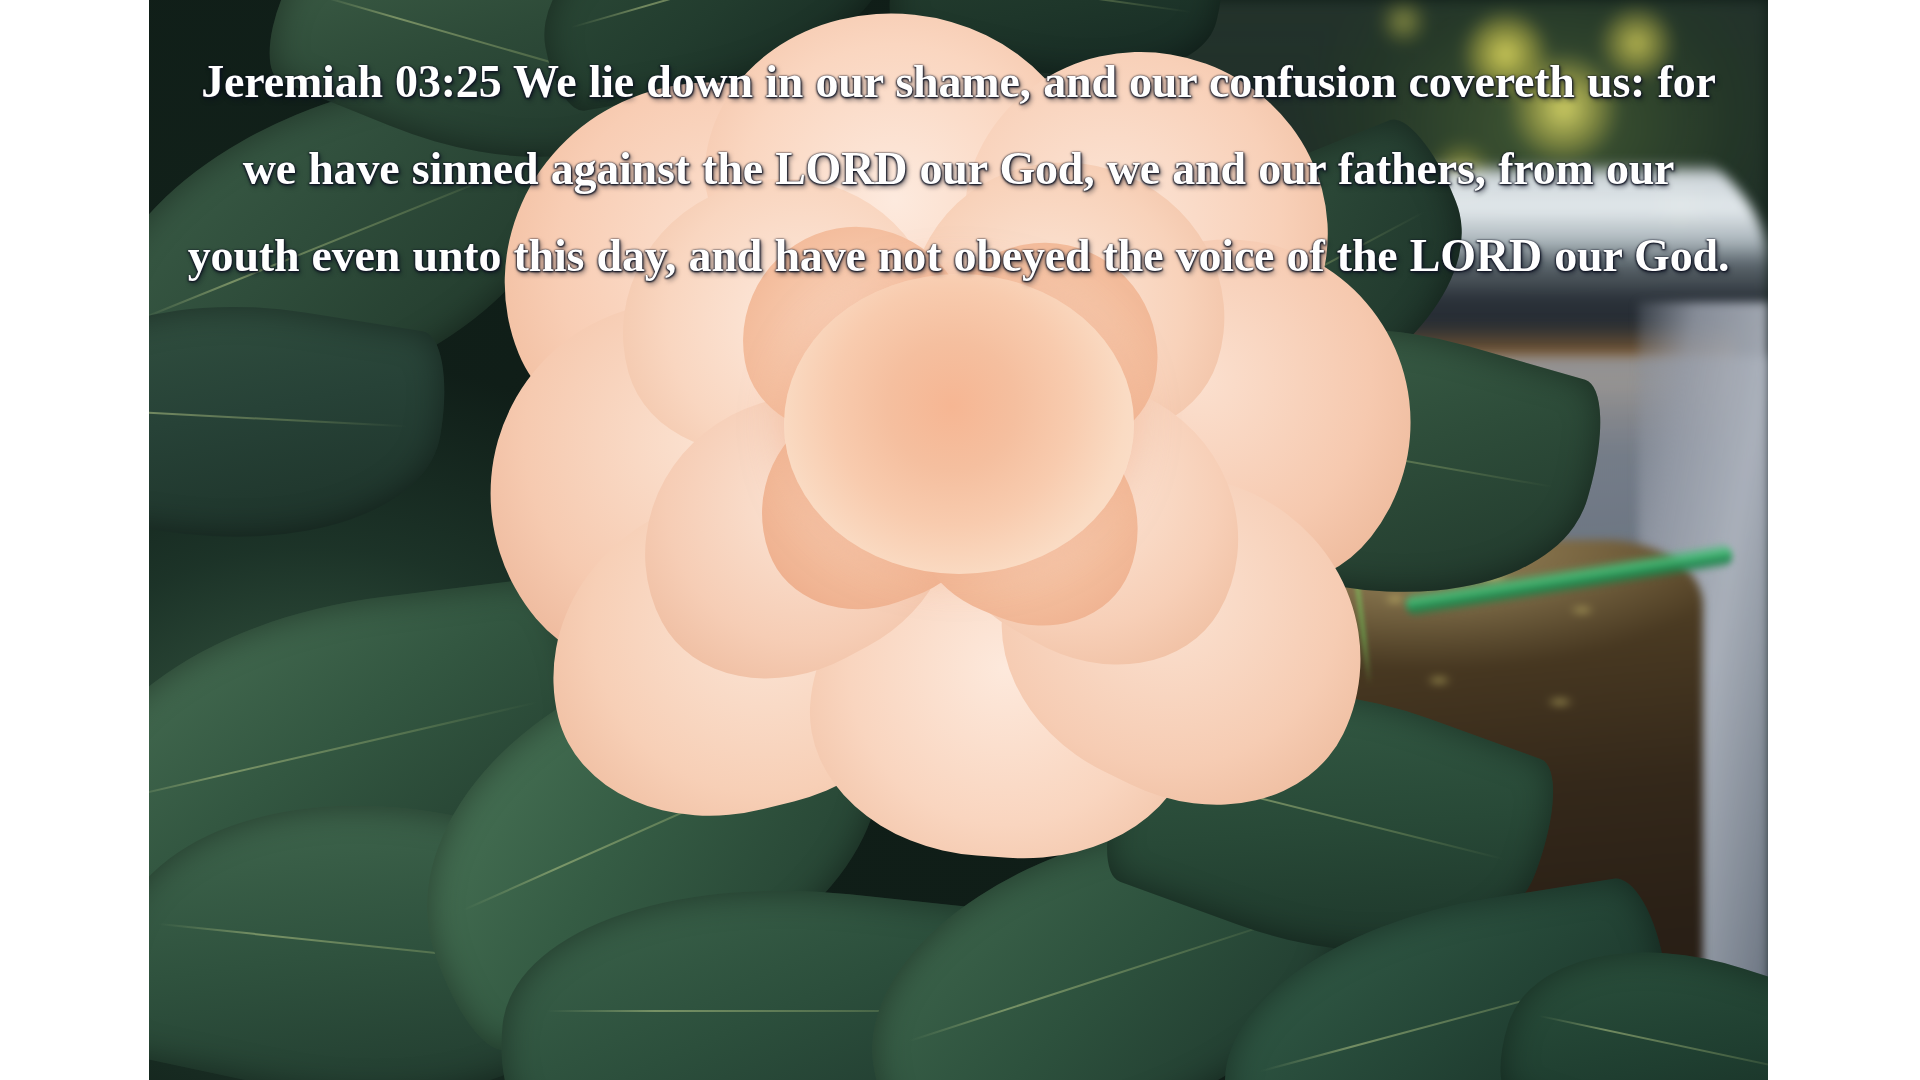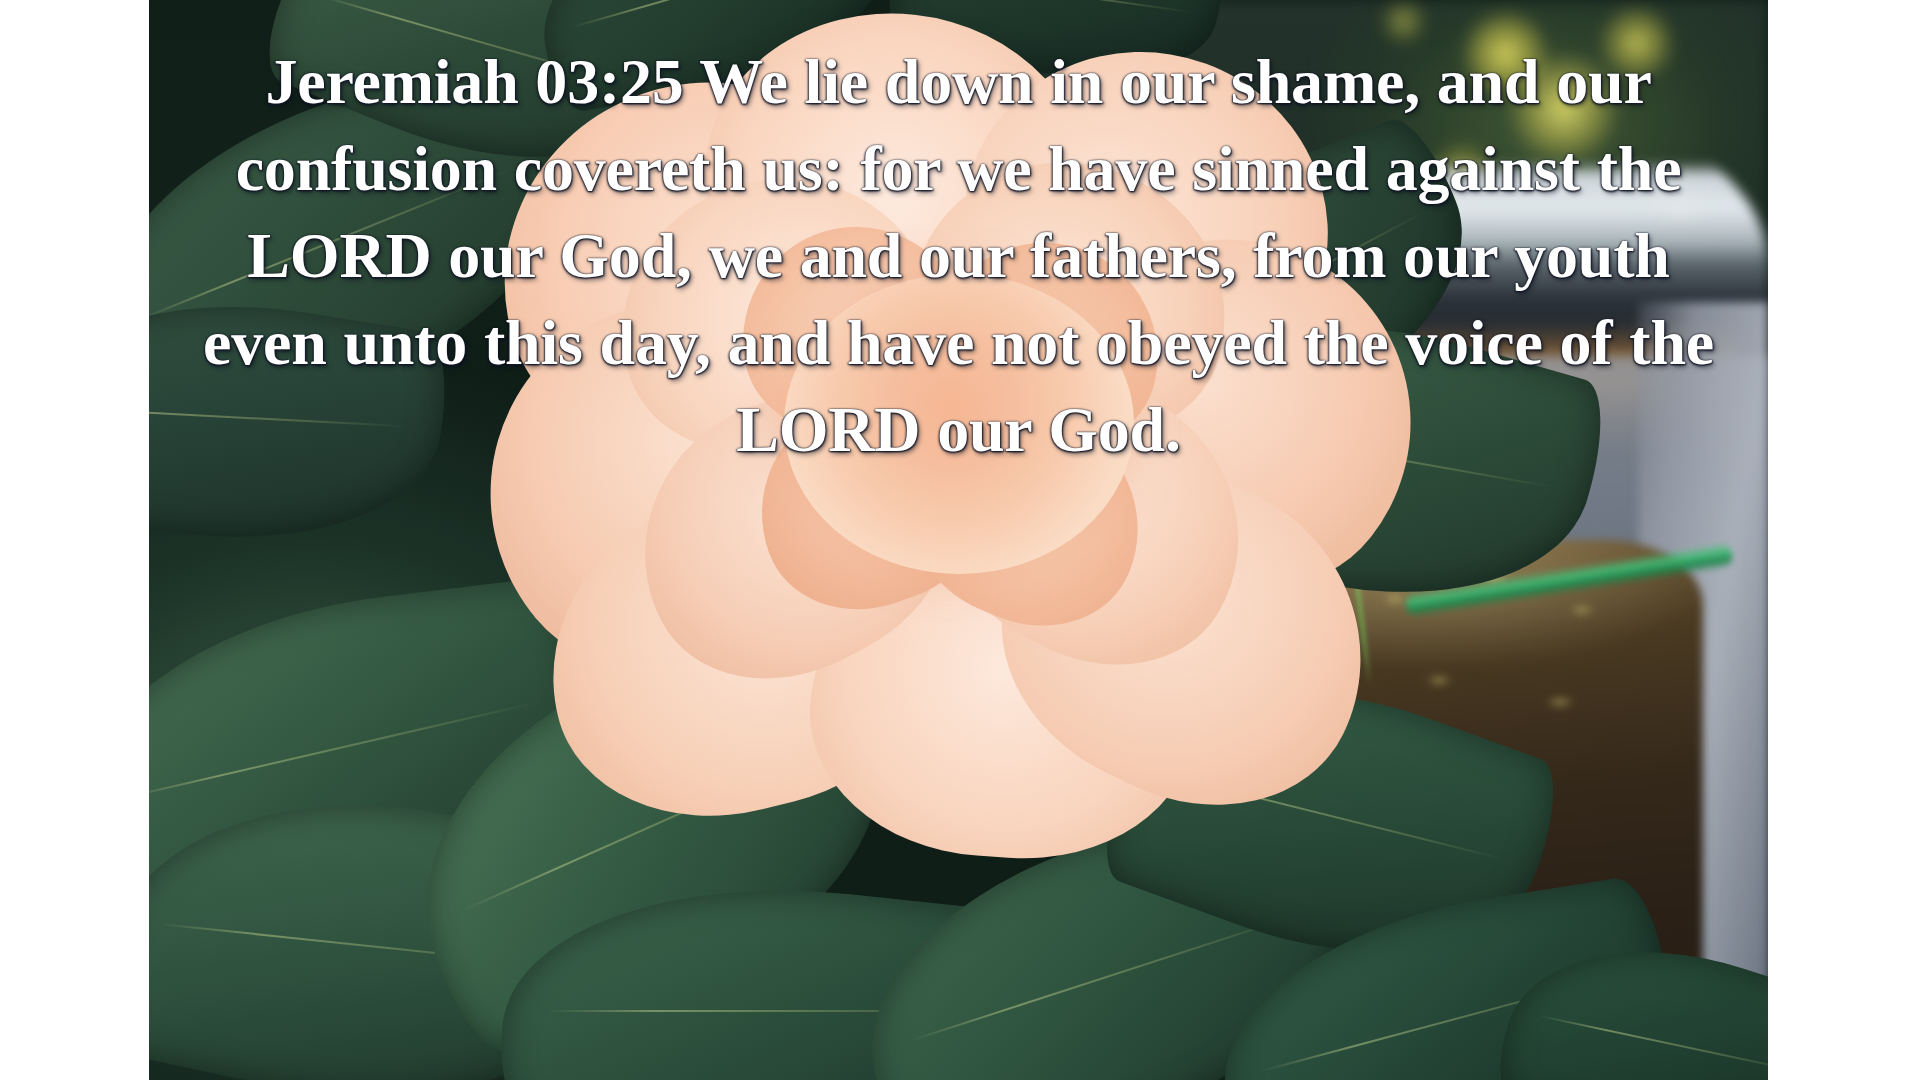--- a/index.html
+++ b/index.html
@@ -197,21 +197,21 @@
     position: absolute;
     left: 149px;
     top: 0;
     width: 1619px;
     padding: 38px 36px 0 36px;
     box-sizing: border-box;
     text-align: center;
     color: #ffffff;
     font-family: "Liberation Serif", "DejaVu Serif", serif;
     font-weight: 700;
-    font-size: 64px;
+    font-size: 46px;
     line-height: 87px;
     letter-spacing: -0.2px;
     word-spacing: 1px;
     text-shadow:
       0 0 2px rgba(20,24,40,.95),
       1px 1px 2px rgba(16,20,36,.9),
       -1px 1px 2px rgba(16,20,36,.7),
       2px 3px 5px rgba(10,14,30,.55);
     white-space: normal;
   }

